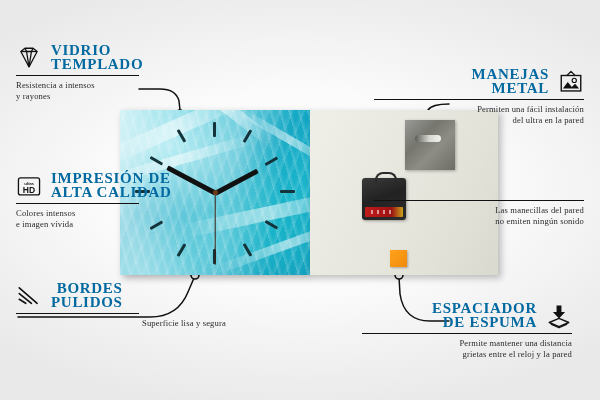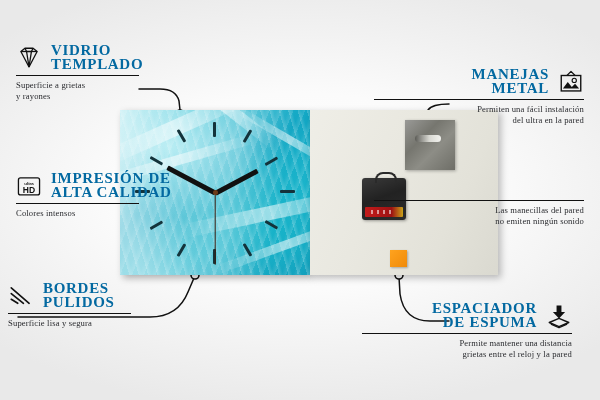--- a/index.html
+++ b/index.html
@@ -78,21 +78,21 @@
     letter-spacing:.7px;line-height:13.5px;text-transform:uppercase;
   }
   .rule{height:1.3px;background:#111;margin:4px 0 4px;}
   .sub{
     font-family:"Liberation Serif", serif;
     font-size:8.6px;color:#2a2b2f;line-height:11px;letter-spacing:.15px;
   }
 
   #c-vidrio    {left:16px; top:44px;}
   #c-impresion {left:16px; top:172px;}
-  #c-bordes    {left:8px; top:282px;}
+  #c-bordes    {left:16px; top:282px;text-align:right;}
   #c-manejas   {left:374px;top:44px;}
   #c-mecanismo {left:374px;top:172px;}
   #c-espaciador{left:362px;top:278px;}
 </style>
 </head>
 <body>
 
 <div id="stage">
 
   <svg id="wires" viewBox="0 0 600 400">
@@ -174,38 +174,39 @@
             <path d="M21 4 L19 8 L16 27"></path>
           <path d="M13 8 H19"></path>
         </g>
       </svg>
       <div>
         <div class="title">VIDRIO</div>
         <div class="title">TEMPLADO</div>
       </div>
     </div>
     <div class="rule" style="width:123px"></div>
-    <div class="sub">Superficie a grietas</div>
+    <div class="sub">Resistencia a intensos</div>
     <div class="sub">y rayones</div>
   </div>
 
   <div class="callout left" id="c-impresion">
     <div class="head">
       <svg class="ico" viewBox="0 0 32 32">
         <rect x="3" y="6" width="26" height="21" rx="2.5" fill="none" stroke="#111" stroke-width="1.6"></rect>
         <text x="16" y="14.5" font-family="Liberation Sans, sans-serif" font-size="5.4" font-weight="700" fill="#111" text-anchor="middle">ultra</text>
         <text x="16" y="24" font-family="Liberation Sans, sans-serif" font-size="10.5" font-weight="700" fill="#111" text-anchor="middle">HD</text>
       </svg>
       <div>
         <div class="title">IMPRESIÓN DE</div>
         <div class="title">ALTA CALIDAD</div>
       </div>
     </div>
     <div class="rule" style="width:123px"></div>
     <div class="sub">Colores intensos</div>
+    <div class="sub">e imagen vívida</div>
   </div>
 
   <div class="callout left" id="c-bordes">
     <div class="head">
       <svg class="ico" viewBox="0 0 32 32">
         <g stroke="#111" stroke-width="2" stroke-linecap="round">
           <line x1="4" y1="6" x2="26" y2="25"></line>
           <line x1="4" y1="13" x2="19" y2="25"></line>
           <line x1="4" y1="20" x2="12" y2="25"></line>
         </g>

